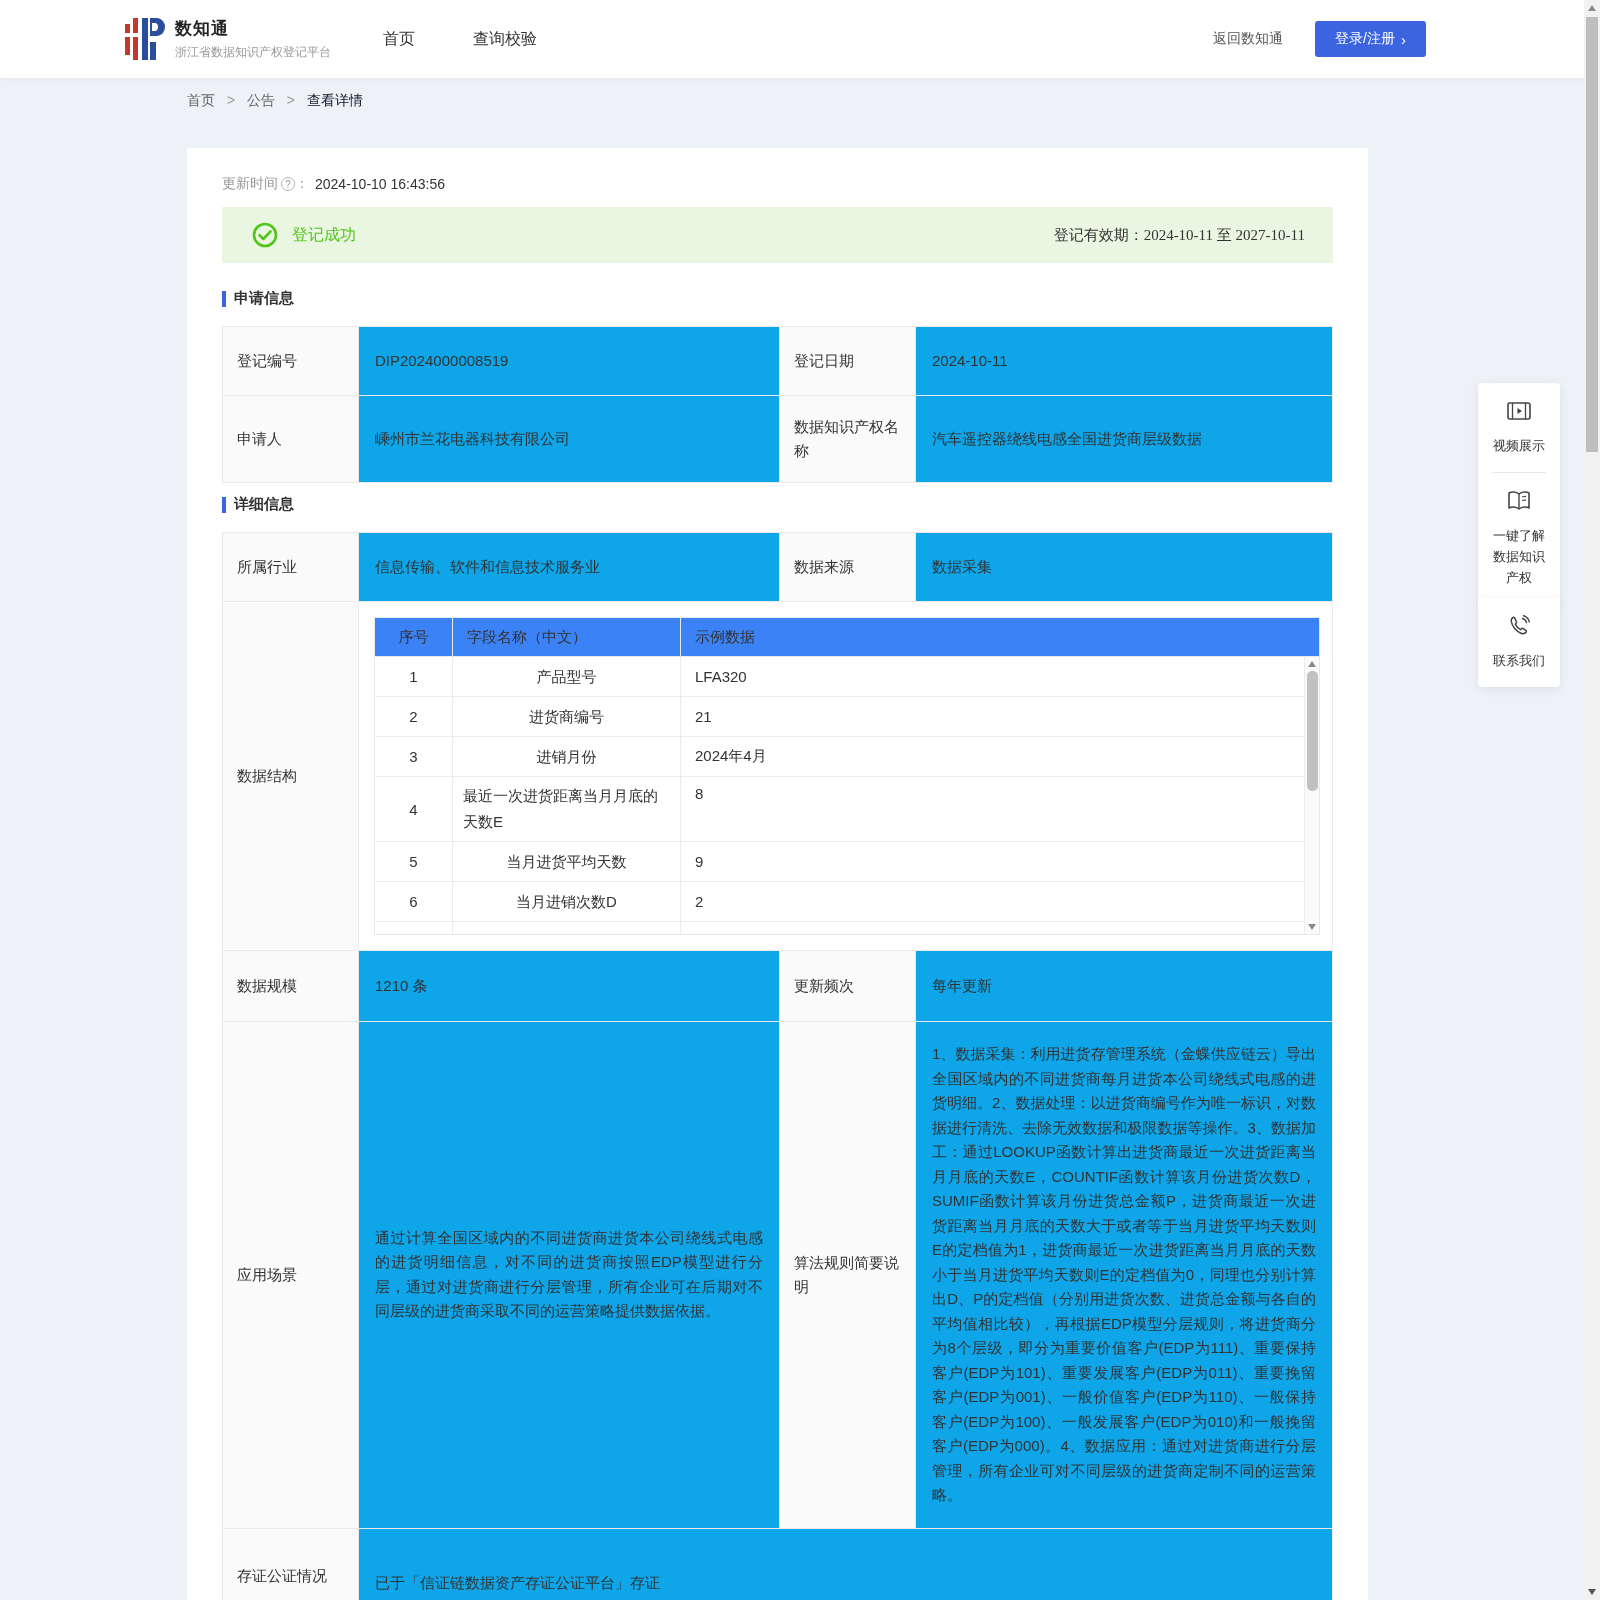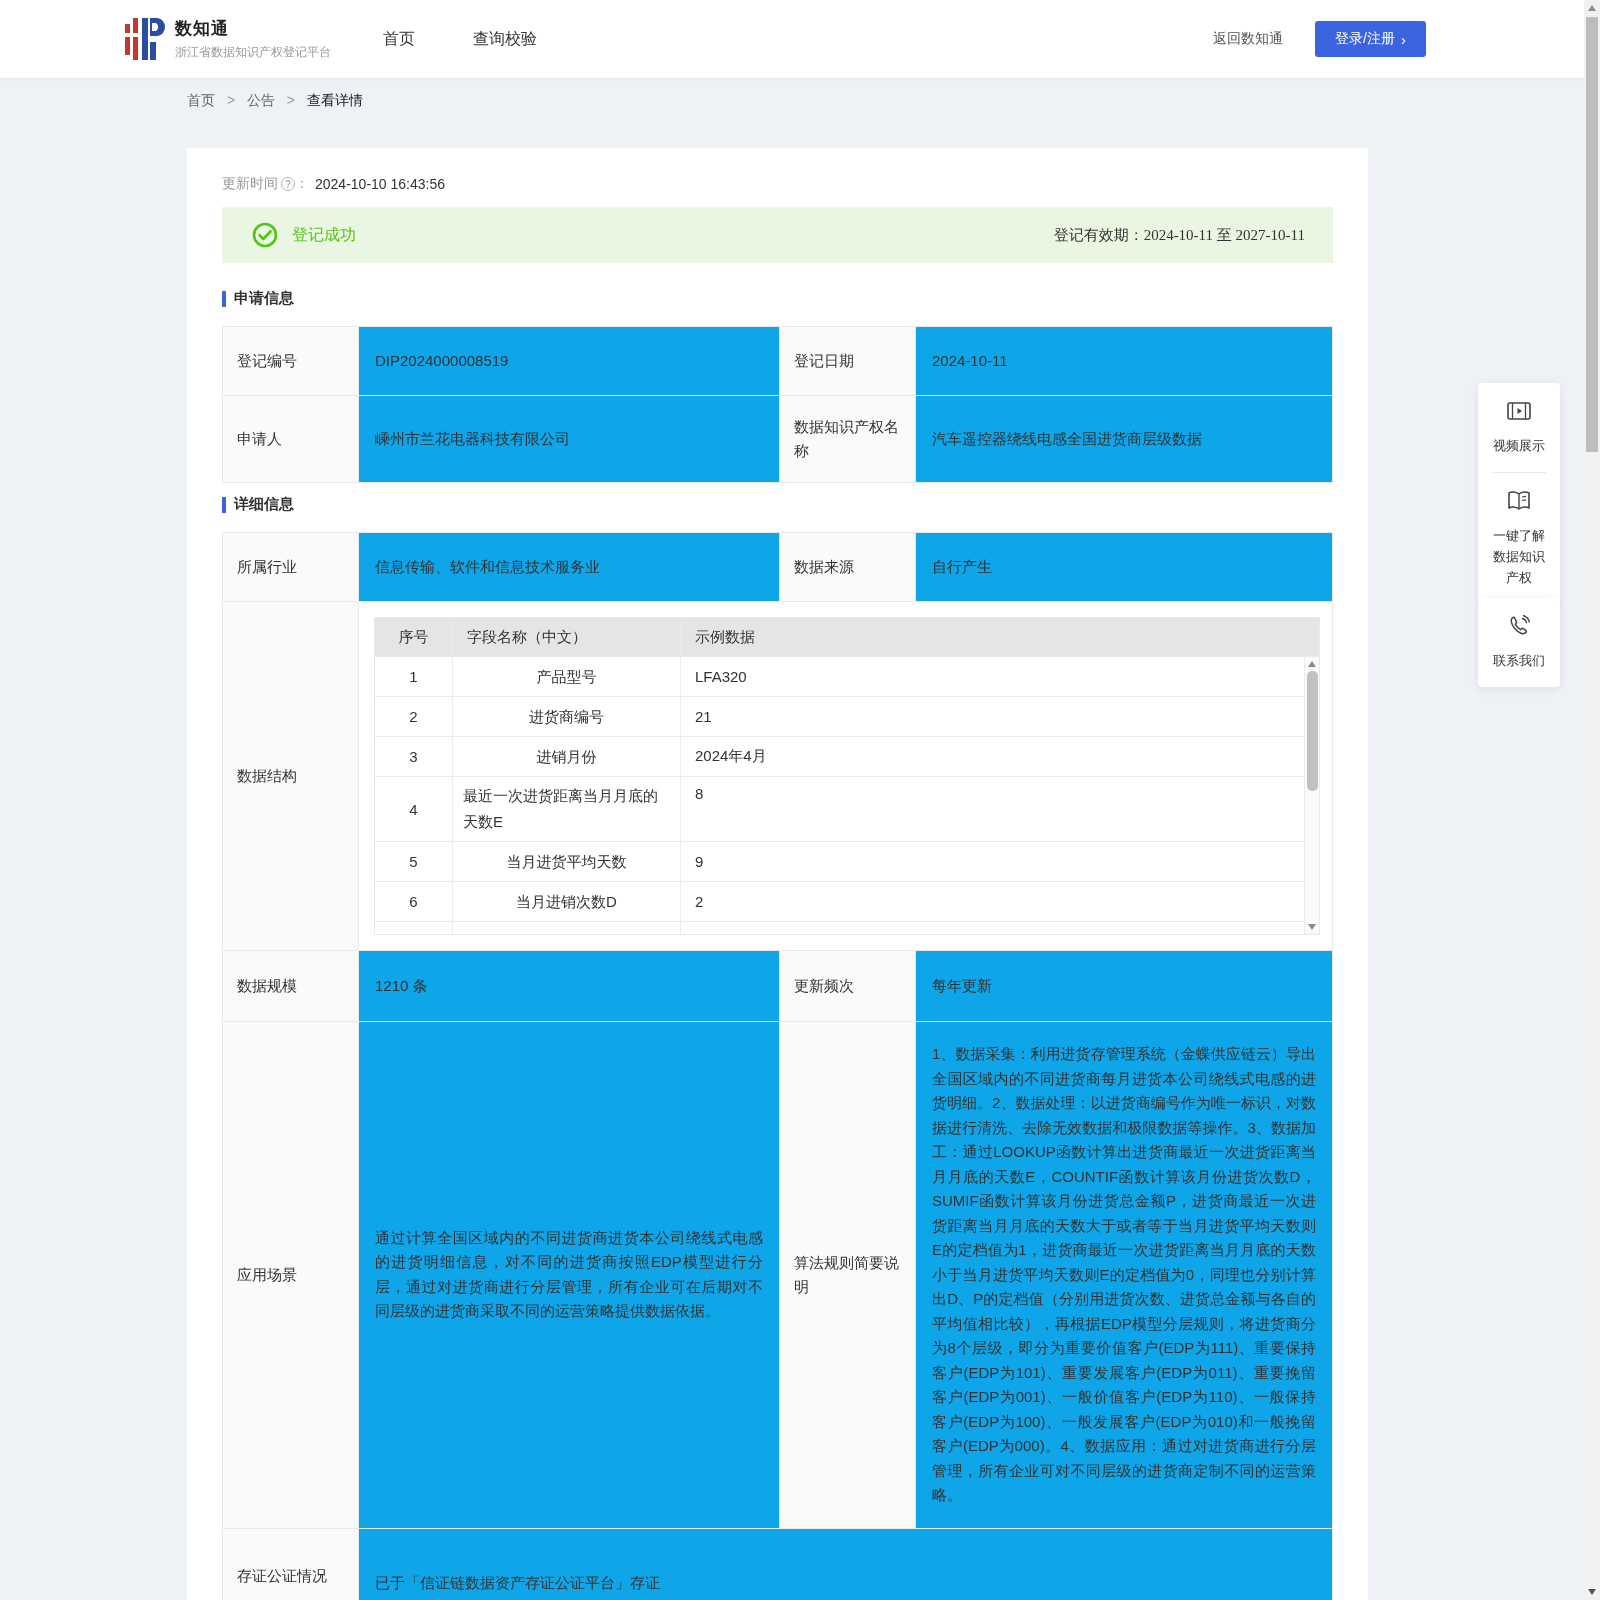--- a/index.html
+++ b/index.html
@@ -68,21 +68,21 @@
   .h70 { min-height:68px; }
   .h88 { min-height:86px; }
   .h72 { min-height:70px; }
   .h95 { min-height:95px; align-items:flex-start; padding-top:24px; }
   .cell.vcenter { display:flex; align-items:center; }
   .longtext { line-height:24.5px; text-align:justify; }
   
   .structure-cell { background:#fff; grid-column:2 / 5; padding:15px; display:block; }
   .inner-tbl { border:1px solid #e9e9e9; width:946px; }
   .inner-head {
-    display:grid; grid-template-columns:78px 228px 1fr; height:38px; background:#e5e5e5;
+    display:grid; grid-template-columns:78px 228px 1fr; height:38px; background:#3b82f6;
   }
   .inner-head .hcell { display:flex; align-items:center; font-size:15px; color:#333; border-right:0; }
   .inner-head .hcell.c1 { justify-content:center; border-right:1px solid #e9e9e9; }
   .inner-head .hcell.c2 { padding-left:14px; border-right:1px solid #e9e9e9; }
   .inner-head .hcell.c3 { padding-left:14px; }
   .inner-body { position:relative; height:278px; overflow:hidden; border-top:1px solid #e9e9e9; }
   .inner-rows { width:calc(100% - 15px); }
   .irow { display:grid; grid-template-columns:78px 228px 1fr; border-bottom:1px solid #ececec; min-height:40px; }
   .irow.tall { min-height:64px; }
   .icell { display:flex; align-items:center; font-size:15px; color:#333; }
@@ -202,21 +202,21 @@
   <div class="section-title" style="margin-top:12px;">
     <span class="bar"></span>
     <span class="txt">详细信息</span>
   </div>
 
   <div class="tbl">
 
     <div class="cell label h70">所属行业</div>
     <div class="cell h70">信息传输、软件和信息技术服务业</div>
     <div class="cell label h70">数据来源</div>
-    <div class="cell h70">自行产生</div>
+    <div class="cell h70">数据采集</div>
 
     <div class="cell label">数据结构</div>
     <div class="structure-cell">
       <div class="inner-tbl">
         <div class="inner-head">
           <div class="hcell c1">序号</div>
           <div class="hcell c2">字段名称（中文）</div>
           <div class="hcell c3">示例数据</div>
         </div>
         <div class="inner-body">

